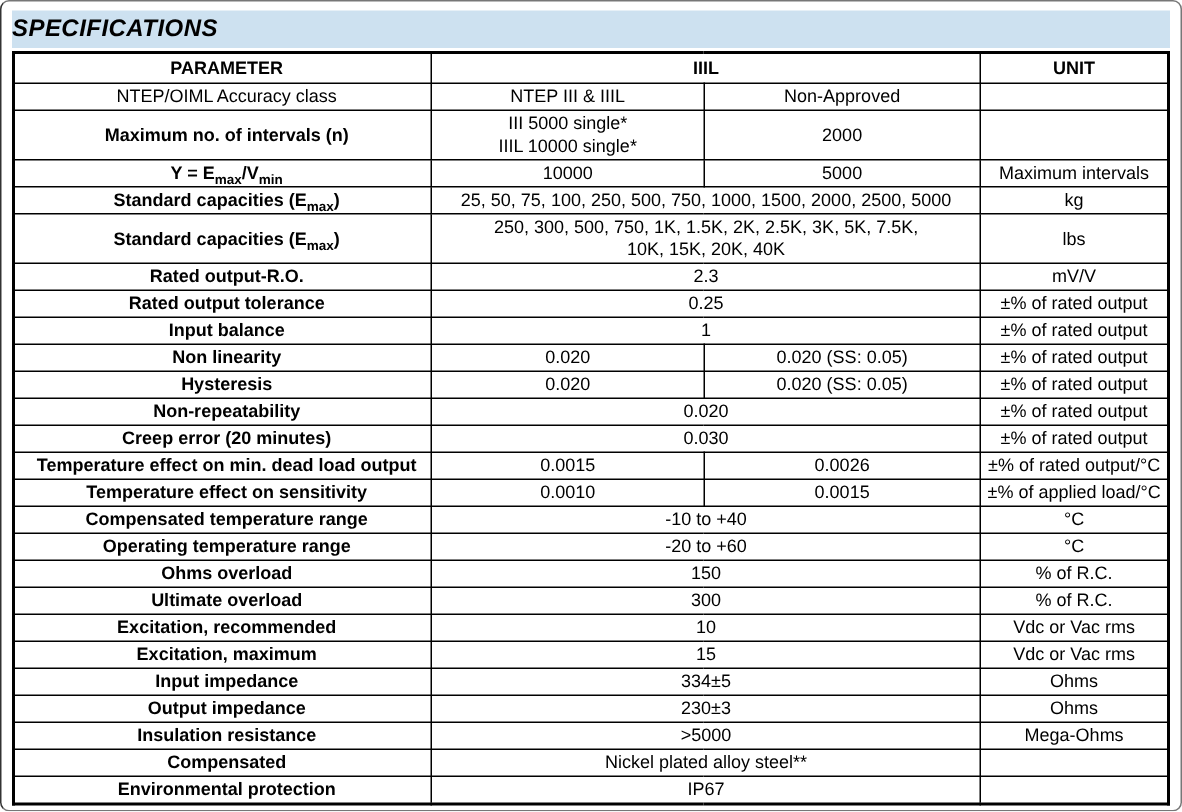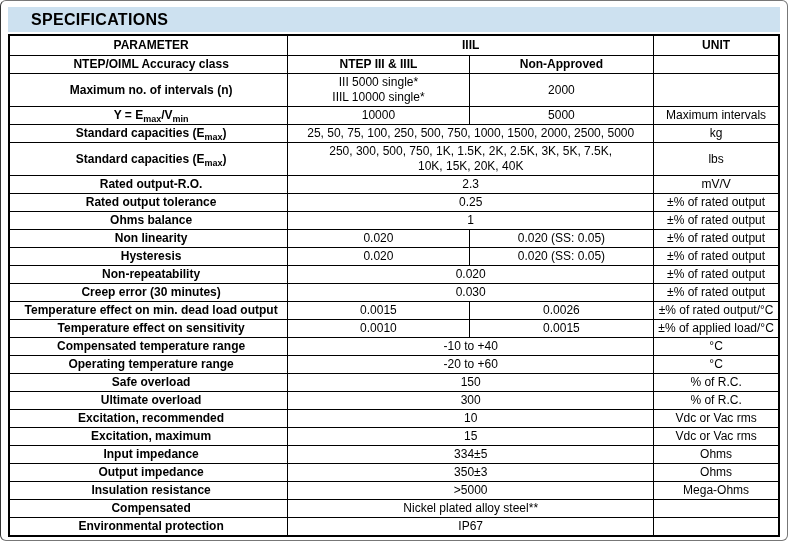--- a/index.html
+++ b/index.html
@@ -16,22 +16,23 @@
     border-radius: 6px;
     padding: 6px 7px 0 7px;
     background: #fff;
     overflow: hidden;
   }
   .title-band {
     height: 25px;
     background: #cde1f0;
     display: flex;
     align-items: center;
-    padding-left: 23px;
+    padding-left: 0;
     margin-bottom: 2px;
+    font-style: italic;
   }
   .title {
     font-weight: bold;
     font-size: 16px;
     letter-spacing: 0.3px;
   }
   table.spec {
     border-collapse: collapse;
     table-layout: fixed;
     width: 772px;
@@ -47,21 +48,21 @@
   }
   thead th { height: 17px; }
   th { font-weight: bold; }
   td.param, th.param {
     text-align: center;
     font-weight: bold;
     padding-left: 9px;
     white-space: nowrap;
   }
   .center { text-align: center; }
-  tr.bold-values td { font-weight: bold; margin-left: 28px; }
+  tr.bold-values td { font-weight: normal; margin-left: 28px; }
   sub { font-size: 9px; line-height: 0; }
 </style>
 </head>
 <body>
 
 <div class="frame">
   <div class="title-band">
     <span class="title">SPECIFICATIONS</span>
   </div>
 
@@ -112,21 +113,21 @@
       <td class="param">Rated output-R.O.</td>
       <td class="center" colspan="2">2.3</td>
       <td class="center">mV/V</td>
     </tr>
         <tr>
       <td class="param">Rated output tolerance</td>
       <td class="center" colspan="2">0.25</td>
       <td class="center">±% of rated output</td>
     </tr>
         <tr>
-      <td class="param">Ohms balance</td>
+      <td class="param">Input balance</td>
       <td class="center" colspan="2">1</td>
       <td class="center">±% of rated output</td>
     </tr>
         <tr>
       <td class="param">Non linearity</td>
       <td class="center">0.020</td>
       <td class="center">0.020 (SS: 0.05)</td>
       <td class="center">±% of rated output</td>
     </tr>
         <tr>
@@ -134,21 +135,21 @@
       <td class="center">0.020</td>
       <td class="center">0.020 (SS: 0.05)</td>
       <td class="center">±% of rated output</td>
     </tr>
         <tr>
       <td class="param">Non-repeatability</td>
       <td class="center" colspan="2">0.020</td>
       <td class="center">±% of rated output</td>
     </tr>
         <tr>
-      <td class="param">Creep error (30 minutes)</td>
+      <td class="param">Creep error (20 minutes)</td>
       <td class="center" colspan="2">0.030</td>
       <td class="center">±% of rated output</td>
     </tr>
         <tr>
       <td class="param">Temperature effect on min. dead load output</td>
       <td class="center">0.0015</td>
       <td class="center">0.0026</td>
       <td class="center">±% of rated output/°C</td>
     </tr>
         <tr>
@@ -161,21 +162,21 @@
       <td class="param">Compensated temperature range</td>
       <td class="center" colspan="2">-10 to +40</td>
       <td class="center">°C</td>
     </tr>
         <tr>
       <td class="param">Operating temperature range</td>
       <td class="center" colspan="2">-20 to +60</td>
       <td class="center">°C</td>
     </tr>
         <tr>
-      <td class="param">Safe overload</td>
+      <td class="param">Ohms overload</td>
       <td class="center" colspan="2">150</td>
       <td class="center">% of R.C.</td>
     </tr>
         <tr>
       <td class="param">Ultimate overload</td>
       <td class="center" colspan="2">300</td>
       <td class="center">% of R.C.</td>
     </tr>
         <tr>
       <td class="param">Excitation, recommended</td>
@@ -187,21 +188,21 @@
       <td class="center" colspan="2">15</td>
       <td class="center">Vdc or Vac rms</td>
     </tr>
         <tr>
       <td class="param">Input impedance</td>
       <td class="center" colspan="2">334±5</td>
       <td class="center">Ohms</td>
     </tr>
         <tr>
       <td class="param">Output impedance</td>
-      <td class="center" colspan="2">350±3</td>
+      <td class="center" colspan="2">230±3</td>
       <td class="center">Ohms</td>
     </tr>
         <tr>
       <td class="param">Insulation resistance</td>
       <td class="center" colspan="2">&gt;5000</td>
       <td class="center">Mega-Ohms</td>
     </tr>
         <tr>
       <td class="param">Compensated</td>
       <td class="center" colspan="2">Nickel plated alloy steel**</td>

